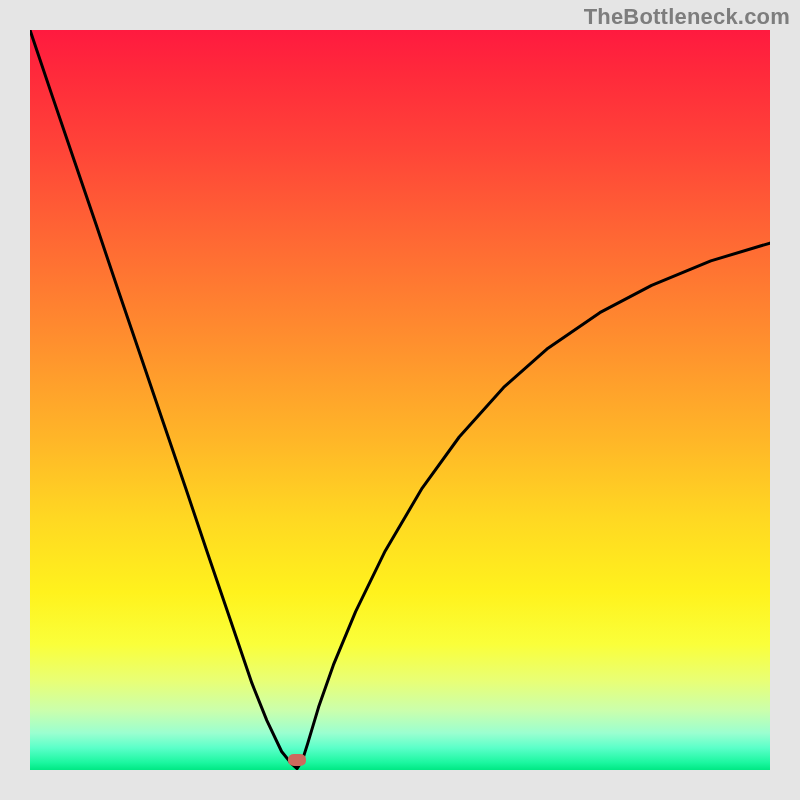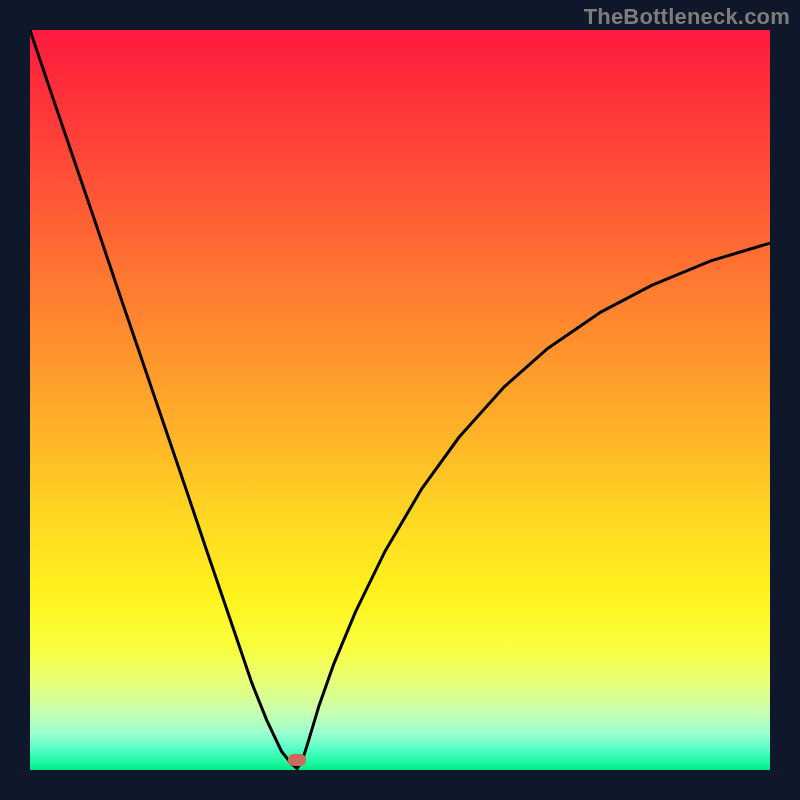--- a/index.html
+++ b/index.html
@@ -7,21 +7,21 @@
     padding: 0;
     width: 800px;
     height: 800px;
     background: #000;
     font-family: Arial, Helvetica, sans-serif;
   }
   .frame {
     position: relative;
     width: 800px;
     height: 800px;
-    background: #0f172a;
+    background: #e5e5e5;
   }
   .watermark {
     position: absolute;
     top: 4px;
     right: 10px;
     color: #7d7d7d;
     font-size: 22px;
     font-weight: 600;
     letter-spacing: 0.2px;
     z-index: 50;

